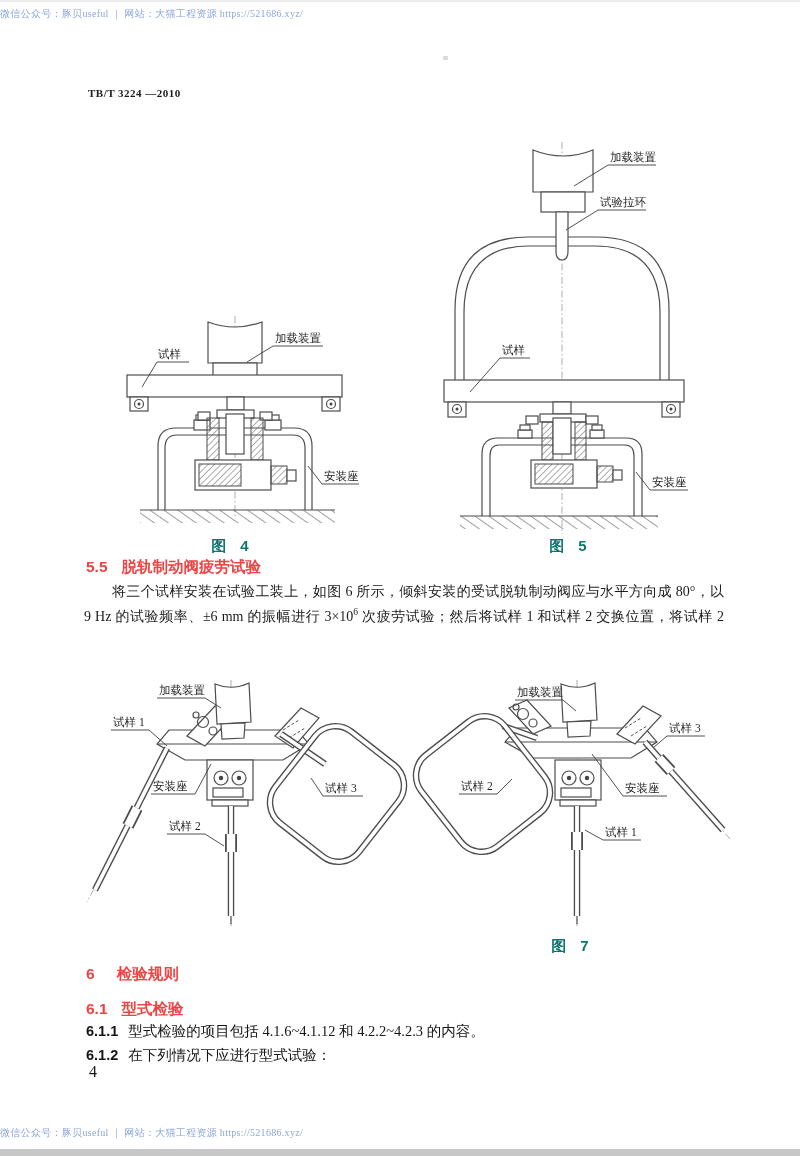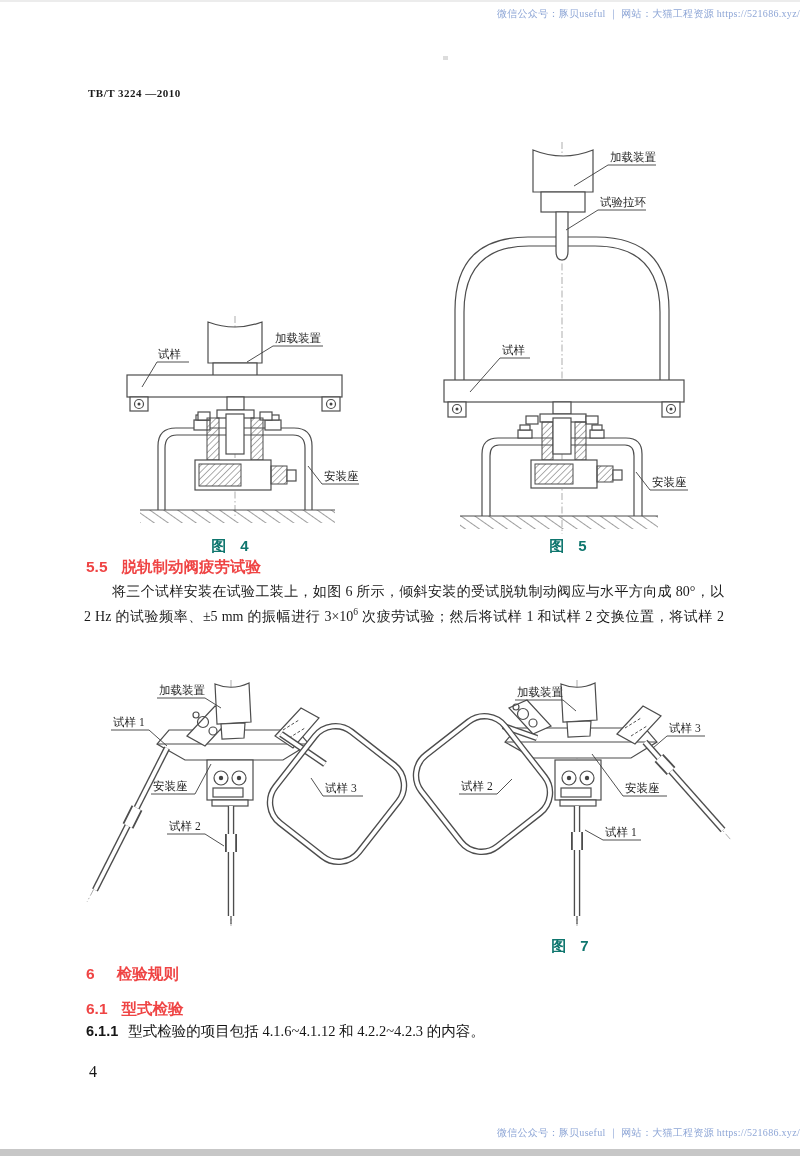--- a/index.html
+++ b/index.html
@@ -1,18 +1,18 @@
 <!DOCTYPE html>
 <html><head>
 <meta charset="utf-8">
 <style>
   html,body{margin:0;padding:0;background:#fff;}
   .page{position:relative;width:800px;height:1156px;background:#fff;overflow:hidden;
         font-family:"Liberation Serif",serif;color:#1a1a1a;}
-  .wm{position:absolute;left:0;width:800px;text-align:right;font-size:10px;
+  .wm{position:absolute;left:0;width:800px;text-align:left;font-size:10px;
       color:#8ea6d6;letter-spacing:.3px;font-family:"Liberation Serif",serif;}
   .wm-top{top:7px;}
   .wm-bottom{top:1126px;}
   .doc-number{position:absolute;left:88px;top:87px;font-size:11px;font-weight:bold;
       letter-spacing:.5px;font-family:"Liberation Serif",serif;}
   .speck{position:absolute;left:443px;top:56px;width:5px;height:4px;background:#dcdcdc;}
   .edge-top{position:absolute;left:0;top:0;width:800px;height:2px;background:#ececec;}
   .edge-bottom{position:absolute;left:0;top:1149px;width:800px;height:7px;background:#c7c7c7;}
   .fig{position:absolute;overflow:visible;}
   .fig .ln{fill:none;stroke:#4d4d4d;stroke-width:1.2;}
@@ -179,21 +179,21 @@
   </svg>
   <div class="caption" style="left:428px;top:537px;width:280px">
     <span>图</span><span class="capnum">5</span>
   </div>
 
   <div class="h-sec h-clause" style="top:557px">
     <span class="num">5.5</span><span>脱轨制动阀疲劳试验</span>
   </div>
   <div class="para">
     <div class="pline indent justify">将三个试样安装在试验工装上，如图 6 所示，倾斜安装的受试脱轨制动阀应与水平方向成 80°，以</div>
-    <div class="pline justify"><span>2 Hz 的试验频率、±5 mm 的振幅进行 3×10</span><sup>6</sup><span> 次疲劳试验；然后将试样 1 和试样 2 交换位置，将试样 2</span></div>
+    <div class="pline justify"><span>9 Hz 的试验频率、±6 mm 的振幅进行 3×10</span><sup>6</sup><span> 次疲劳试验；然后将试样 1 和试样 2 交换位置，将试样 2</span></div>
   </div>
 
   <svg class="fig" style="left:85px;top:680px" width="322" height="252" viewBox="0 0 322 252">
     <line class="cl" x1="146" y1="0" x2="146" y2="246"></line>
     <line class="cl" x1="90" y1="54" x2="2" y2="222"></line>
     <g>
       <path class="w" d="M84,50 L212,50 L224,64 L198,80 L100,80 L72,64 Z"></path>
       <line class="ln" x1="72" y1="64" x2="224" y2="64"></line>
       <path class="w" d="M102,56 L130,26 L148,36 L120,66 Z"></path>
       <circle class="ln" cx="118" cy="42" r="5.5"></circle>
@@ -328,17 +328,20 @@
 
   <div class="h-sec" style="top:964px">
     <span class="num">6</span><span>检验规则</span>
   </div>
   <div class="h-sec h-clause" style="top:999px">
     <span class="num">6.1</span><span>型式检验</span>
   </div>
   <div class="clause" style="top:1022px">
     <span class="cnum">6.1.1</span><span>型式检验的项目包括 4.1.6~4.1.12 和 4.2.2~4.2.3 的内容。</span>
   </div>
+  <div class="clause" style="top:1046px">
+    <span class="cnum">6.1.2</span><span>在下列情况下应进行型式试验：</span>
+  </div>
 
   <div class="pagenum">4</div>
   <div class="wm wm-bottom">微信公众号：豚贝useful ｜ 网站：大猫工程资源 https://521686.xyz/</div>
   <div class="edge-bottom"></div>
 </div>
 
 </body></html>

